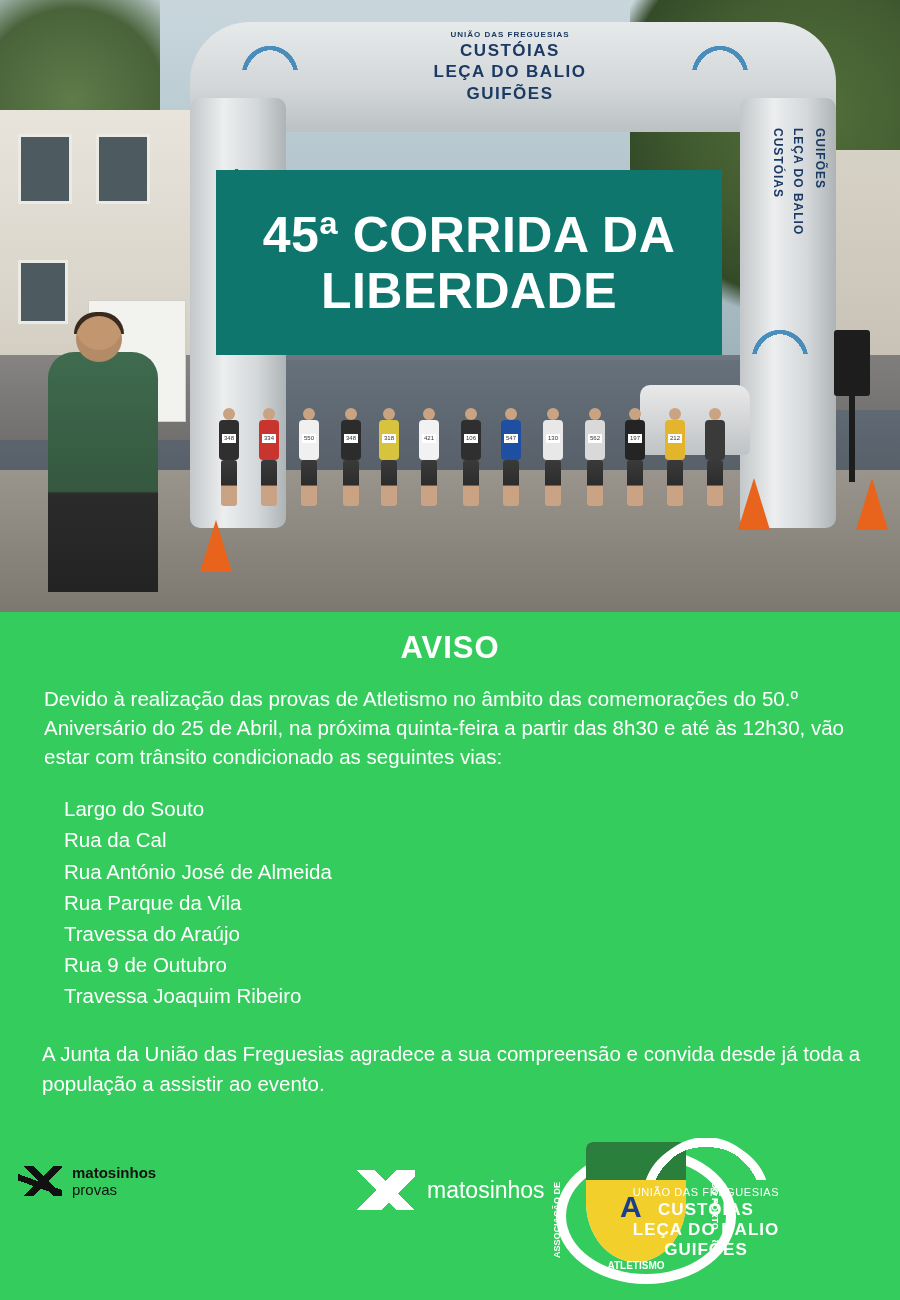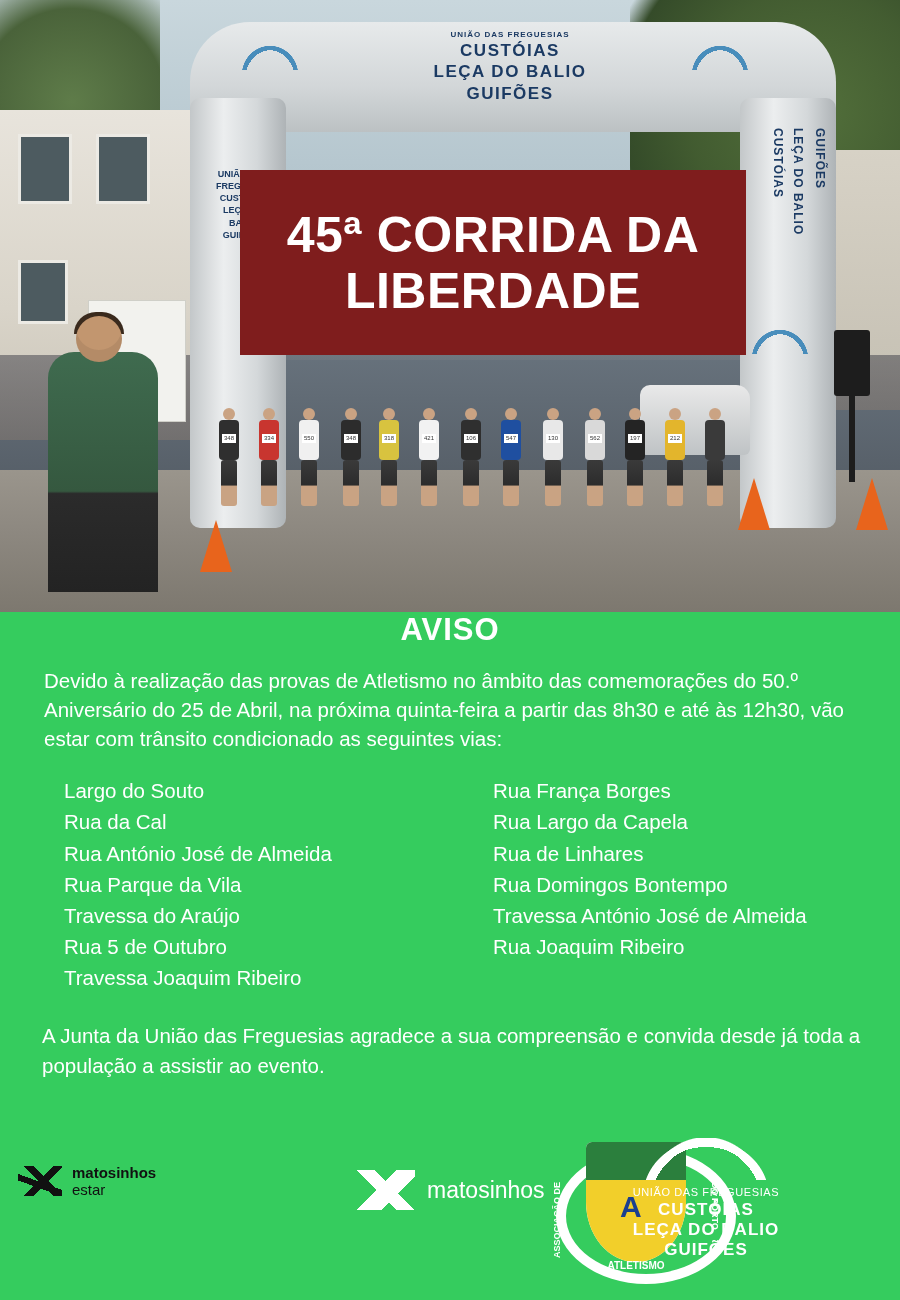--- a/index.html
+++ b/index.html
@@ -211,25 +211,24 @@
   .man .hair {
     position: absolute; left: 26px; top: -40px;
     width: 50px; height: 22px; border-radius: 25px 25px 0 0;
     background: #3a2a1d;
   }
 
   .title-box {
     position: absolute;
     left: 216px; top: 170px;
     width: 506px; height: 185px;
-    background: #7f1d1d;
+    background: #0f766e;
     display: flex;
     align-items: center;
     justify-content: center;
-    margin-left: 24px;
   }
   .title-text {
     color: #ffffff;
     font-size: 50px;
     line-height: 1.12;
     font-weight: bold;
     text-align: center;
     letter-spacing: .5px;
     padding: 0 10px;
   }
@@ -240,20 +239,21 @@
     left: 0; top: 612px;
     width: 900px; height: 688px;
     background: #35cc5e;
     color: #ffffff;
   }
   .notice-title {
     text-align: center;
     font-size: 31px;
     font-weight: bold;
     letter-spacing: 1px;
+    padding-top: 18px;
   }
   .notice-body {
     margin: 18px 36px 0 44px;
     font-size: 20.5px;
     line-height: 1.42;
     font-weight: 500;
   }
   .streets {
     display: flex;
     margin: 22px 0 0 64px;
@@ -521,42 +521,34 @@
     <div class="notice-title">AVISO</div>
     <div class="notice-body">Devido à realização das provas de Atletismo no âmbito das comemorações do 50.º Aniversário do 25 de Abril, na próxima quinta-feira a partir das 8h30 e até às 12h30, vão estar com trânsito condicionado as seguintes vias:</div>
 
     <div class="streets">
       <div class="col">
         <div>Largo do Souto</div>
         <div>Rua da Cal</div>
         <div>Rua António José de Almeida</div>
         <div>Rua Parque da Vila</div>
         <div>Travessa do Araújo</div>
-        <div>Rua 5 de Outubro</div>
+        <div>Rua 9 de Outubro</div>
         <div>Travessa Joaquim Ribeiro</div>
-      </div>
-      <div class="col">
-        <div>Rua França Borges</div>
-        <div>Rua Largo da Capela</div>
-        <div>Rua de Linhares</div>
-        <div>Rua Domingos Bontempo</div>
-        <div>Travessa António José de Almeida</div>
-        <div>Rua Joaquim Ribeiro</div>
       </div>
     </div>
 
     <div class="closing">A Junta da União das Freguesias agradece a sua compreensão e convida desde já toda a população a assistir ao evento.</div>
 
     <div class="logos">
 
       <div class="logo logo-msport">
         <div class="m-mark"></div>
         <div class="msport-text">
           <div class="b">matosinhos</div>
-          <div>estar</div>
+          <div>provas</div>
         </div>
       </div>
 
 
       <div class="logo logo-mato">
         <div class="m-mark-white"></div>
         <div class="mato-text">matosinhos</div>
       </div>
 
       <div class="logo logo-crest">

